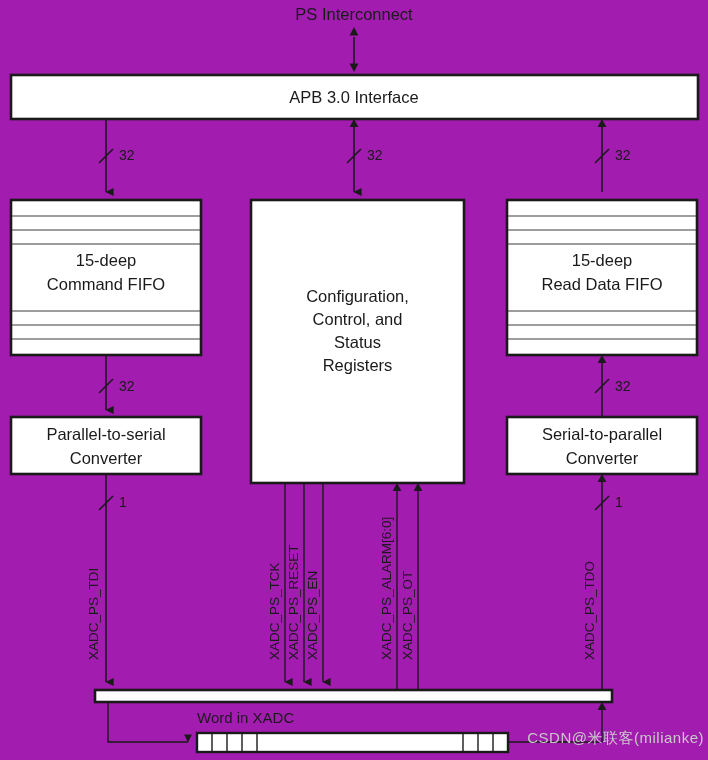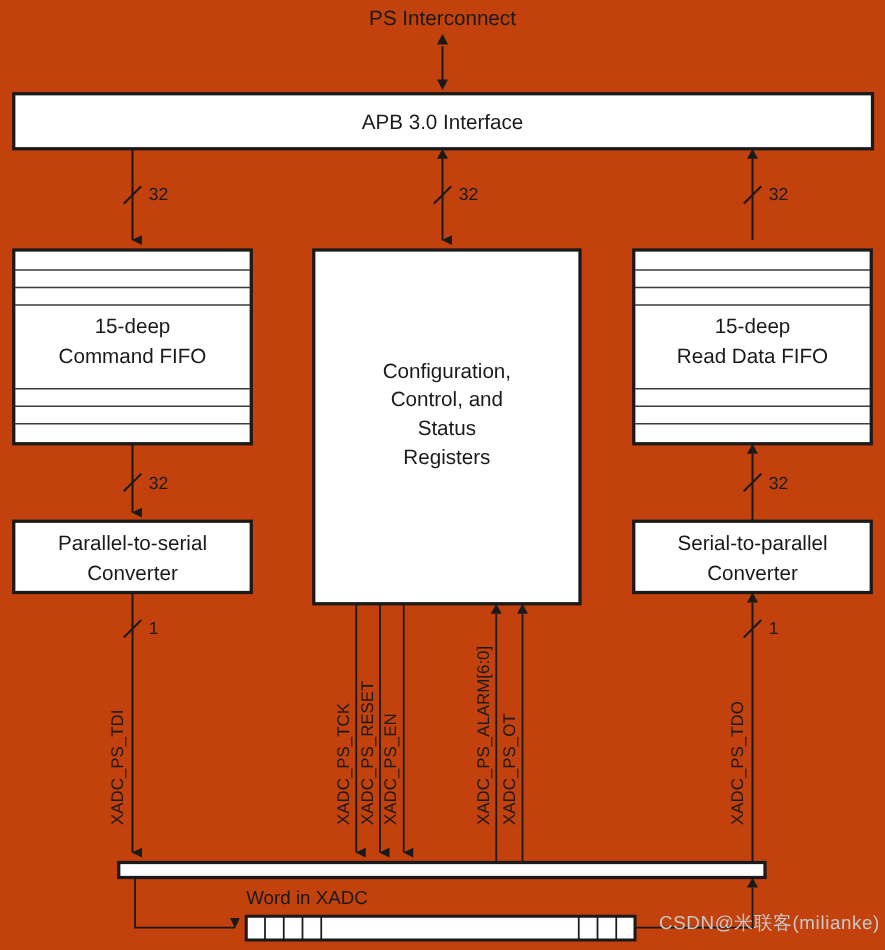--- a/index.html
+++ b/index.html
@@ -10,21 +10,21 @@
   body {
     width: 708px;
     height: 760px;
     font-family: "Liberation Sans", sans-serif;
     overflow: hidden;
   }
   #diagram-root {
     position: relative;
     width: 708px;
     height: 760px;
-    background: #c2410c;
+    background: #a21caf;
   }
   svg#diagram-svg {
     display: block;
     width: 708px;
     height: 760px;
   }
   .blk-fill { fill: #ffffff; }
   .blk-stroke { stroke: #1a1a1a; }
   .wire { stroke: #1a1a1a; stroke-width: 1.6; fill: none; }
   .wire-thin { stroke: #1a1a1a; stroke-width: 1.4; fill: none; }

